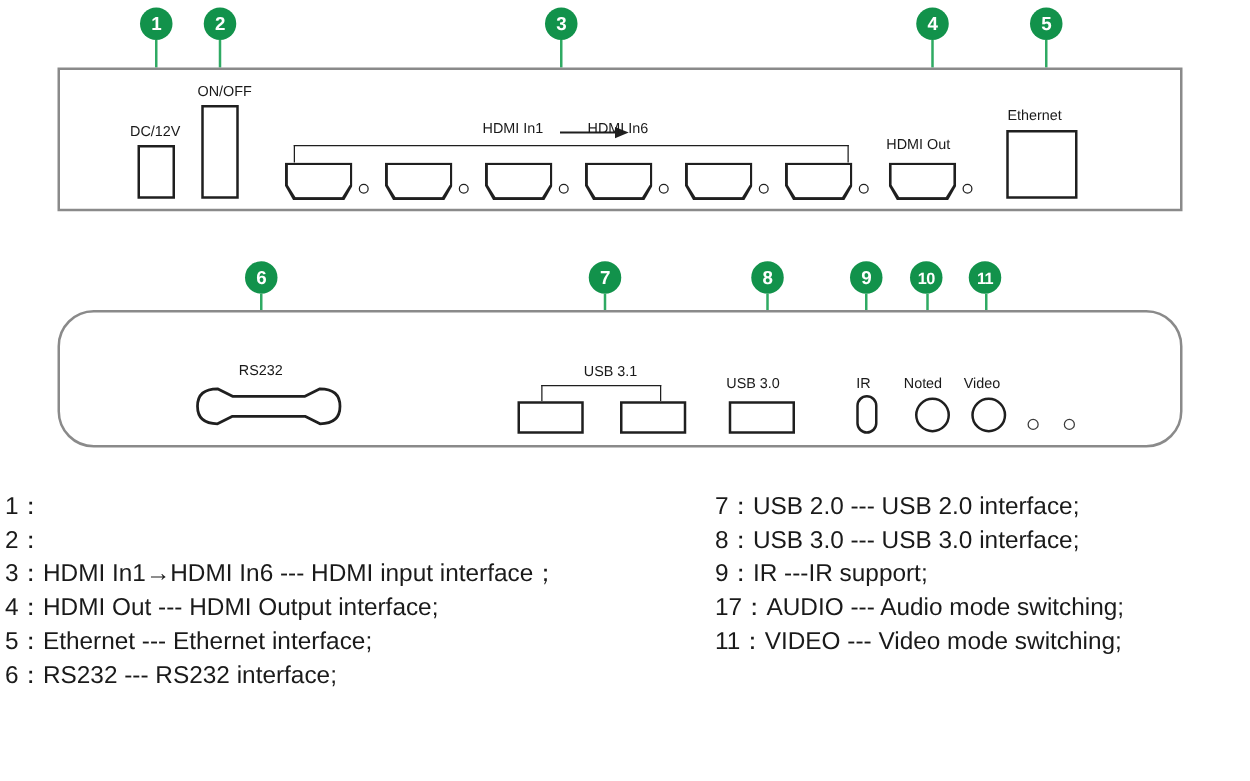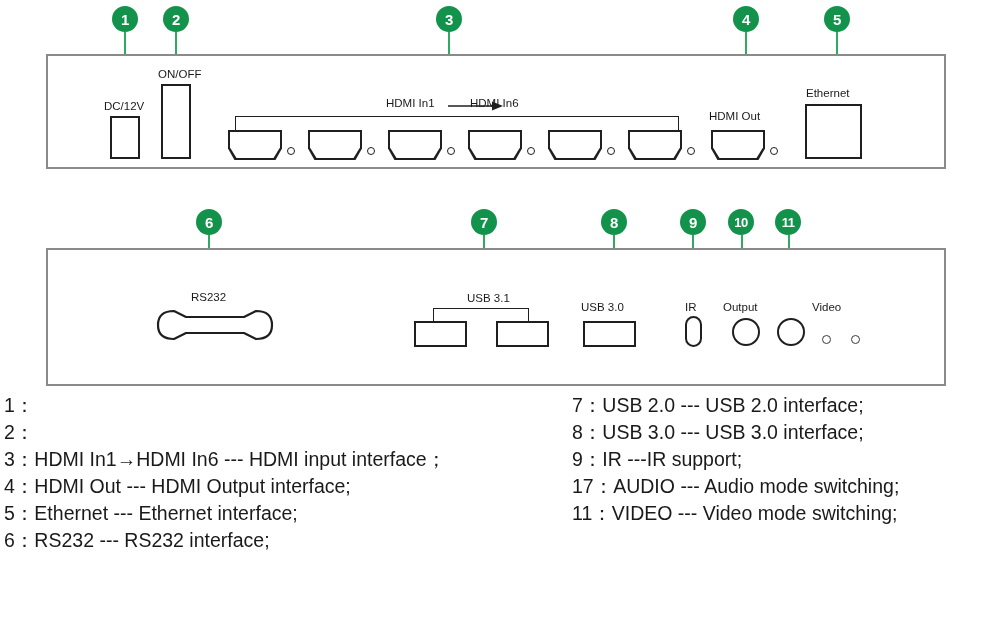--- a/index.html
+++ b/index.html
@@ -195,43 +195,43 @@
     <div class="screw" style="left:639px; top:91px;"></div>
 
     <div class="port-label" style="left:661px; top:55px;">HDMI Out</div>
     <div class="hdmi" style="left:663px; top:74px;"></div>
     <div class="screw" style="left:722px; top:91px;"></div>
 
     <div class="port-label" style="left:758px; top:32px;">Ethernet</div>
     <div class="port" style="left:757px; top:48px; width:57px; height:55px;"></div>
   </div>
 
-  <div class="panel" style="left:46px; top:248px; width:900px; height:138px;">
+  <div class="panel" style="left:46px; top:248px; width:900px; height:110px;border-radius:29px;">
 
     <div class="port-label" style="left:143px; top:42px;">RS232</div>
     <svg style="position:absolute; left:108px; top:57px;" width="118" height="36">
       <path d="M 18 4 Q 2 4 2 18 Q 2 32 18 32 L 30 26 L 88 26 L 100 32
                Q 116 32 116 18 Q 116 4 100 4 L 88 10 L 30 10 Z" fill="#ffffff" stroke="#1f1f1f" stroke-width="2.2" stroke-linejoin="round"></path>
     </svg>
 
     <div class="port-label" style="left:419px; top:43px;">USB 3.1</div>
     <div class="bracket" style="left:385px; top:58px; width:96px; height:13px;"></div>
     <div class="port" style="left:366px; top:71px; width:53px; height:26px;"></div>
     <div class="port" style="left:448px; top:71px; width:53px; height:26px;"></div>
 
     <div class="port-label" style="left:533px; top:52px;text-align:center;">USB 3.0</div>
     <div class="port" style="left:535px; top:71px; width:53px; height:26px;"></div>
 
     <div class="port-label" style="left:637px; top:52px;">IR</div>
     <div class="ir" style="left:637px; top:66px;"></div>
 
-    <div class="port-label" style="left:675px; top:52px;">Output</div>
+    <div class="port-label" style="left:675px; top:52px;">Noted</div>
     <div class="knob" style="left:684px; top:68px; width:28px; height:28px;"></div>
 
-    <div class="port-label" style="left:723px; top:52px;margin-left:41px;">Video</div>
+    <div class="port-label" style="left:723px; top:52px;">Video</div>
     <div class="knob" style="left:729px; top:68px; width:28px; height:28px;"></div>
 
     <div class="led" style="left:774px; top:85px;"></div>
     <div class="led" style="left:803px; top:85px;"></div>
   </div>
 
   <div class="legend" style="left:4px; top:392px;">
     <div class="legend-row">
       <span class="legend-num">1：</span>
     </div>

